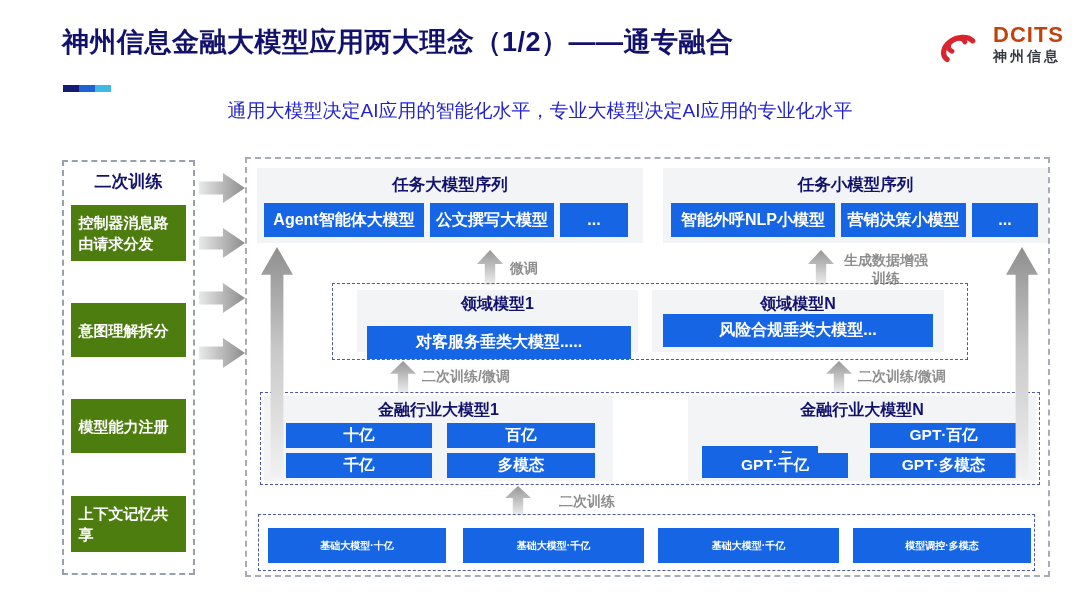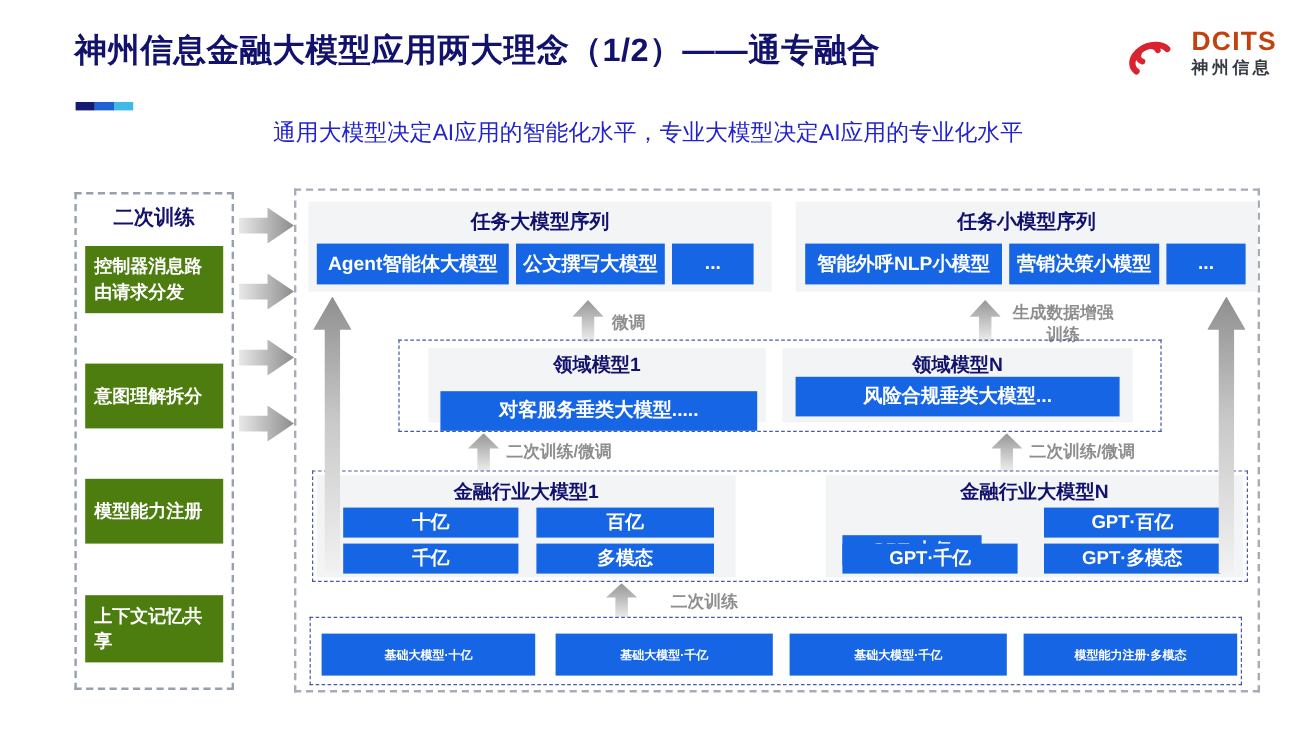--- a/index.html
+++ b/index.html
@@ -203,15 +203,15 @@
   <div class="node n-i n-g3">GPT·千亿</div>
   <div class="node n-i n-g4">GPT·多模态</div>
 
   <div class="arrow-up-sm up-sec-train"></div>
   <div class="flow-label lb-sec-train">二次训练</div>
 
   <div class="found-box"></div>
   <div class="node n-f n-f1">基础大模型·十亿</div>
   <div class="node n-f n-f2">基础大模型·千亿</div>
   <div class="node n-f n-f3">基础大模型·千亿</div>
-  <div class="node n-f n-f4">模型能力注册·多模态</div>
+  <div class="node n-f n-f4">模型调控·多模态</div>
 
 </div>
 
 </body></html>

